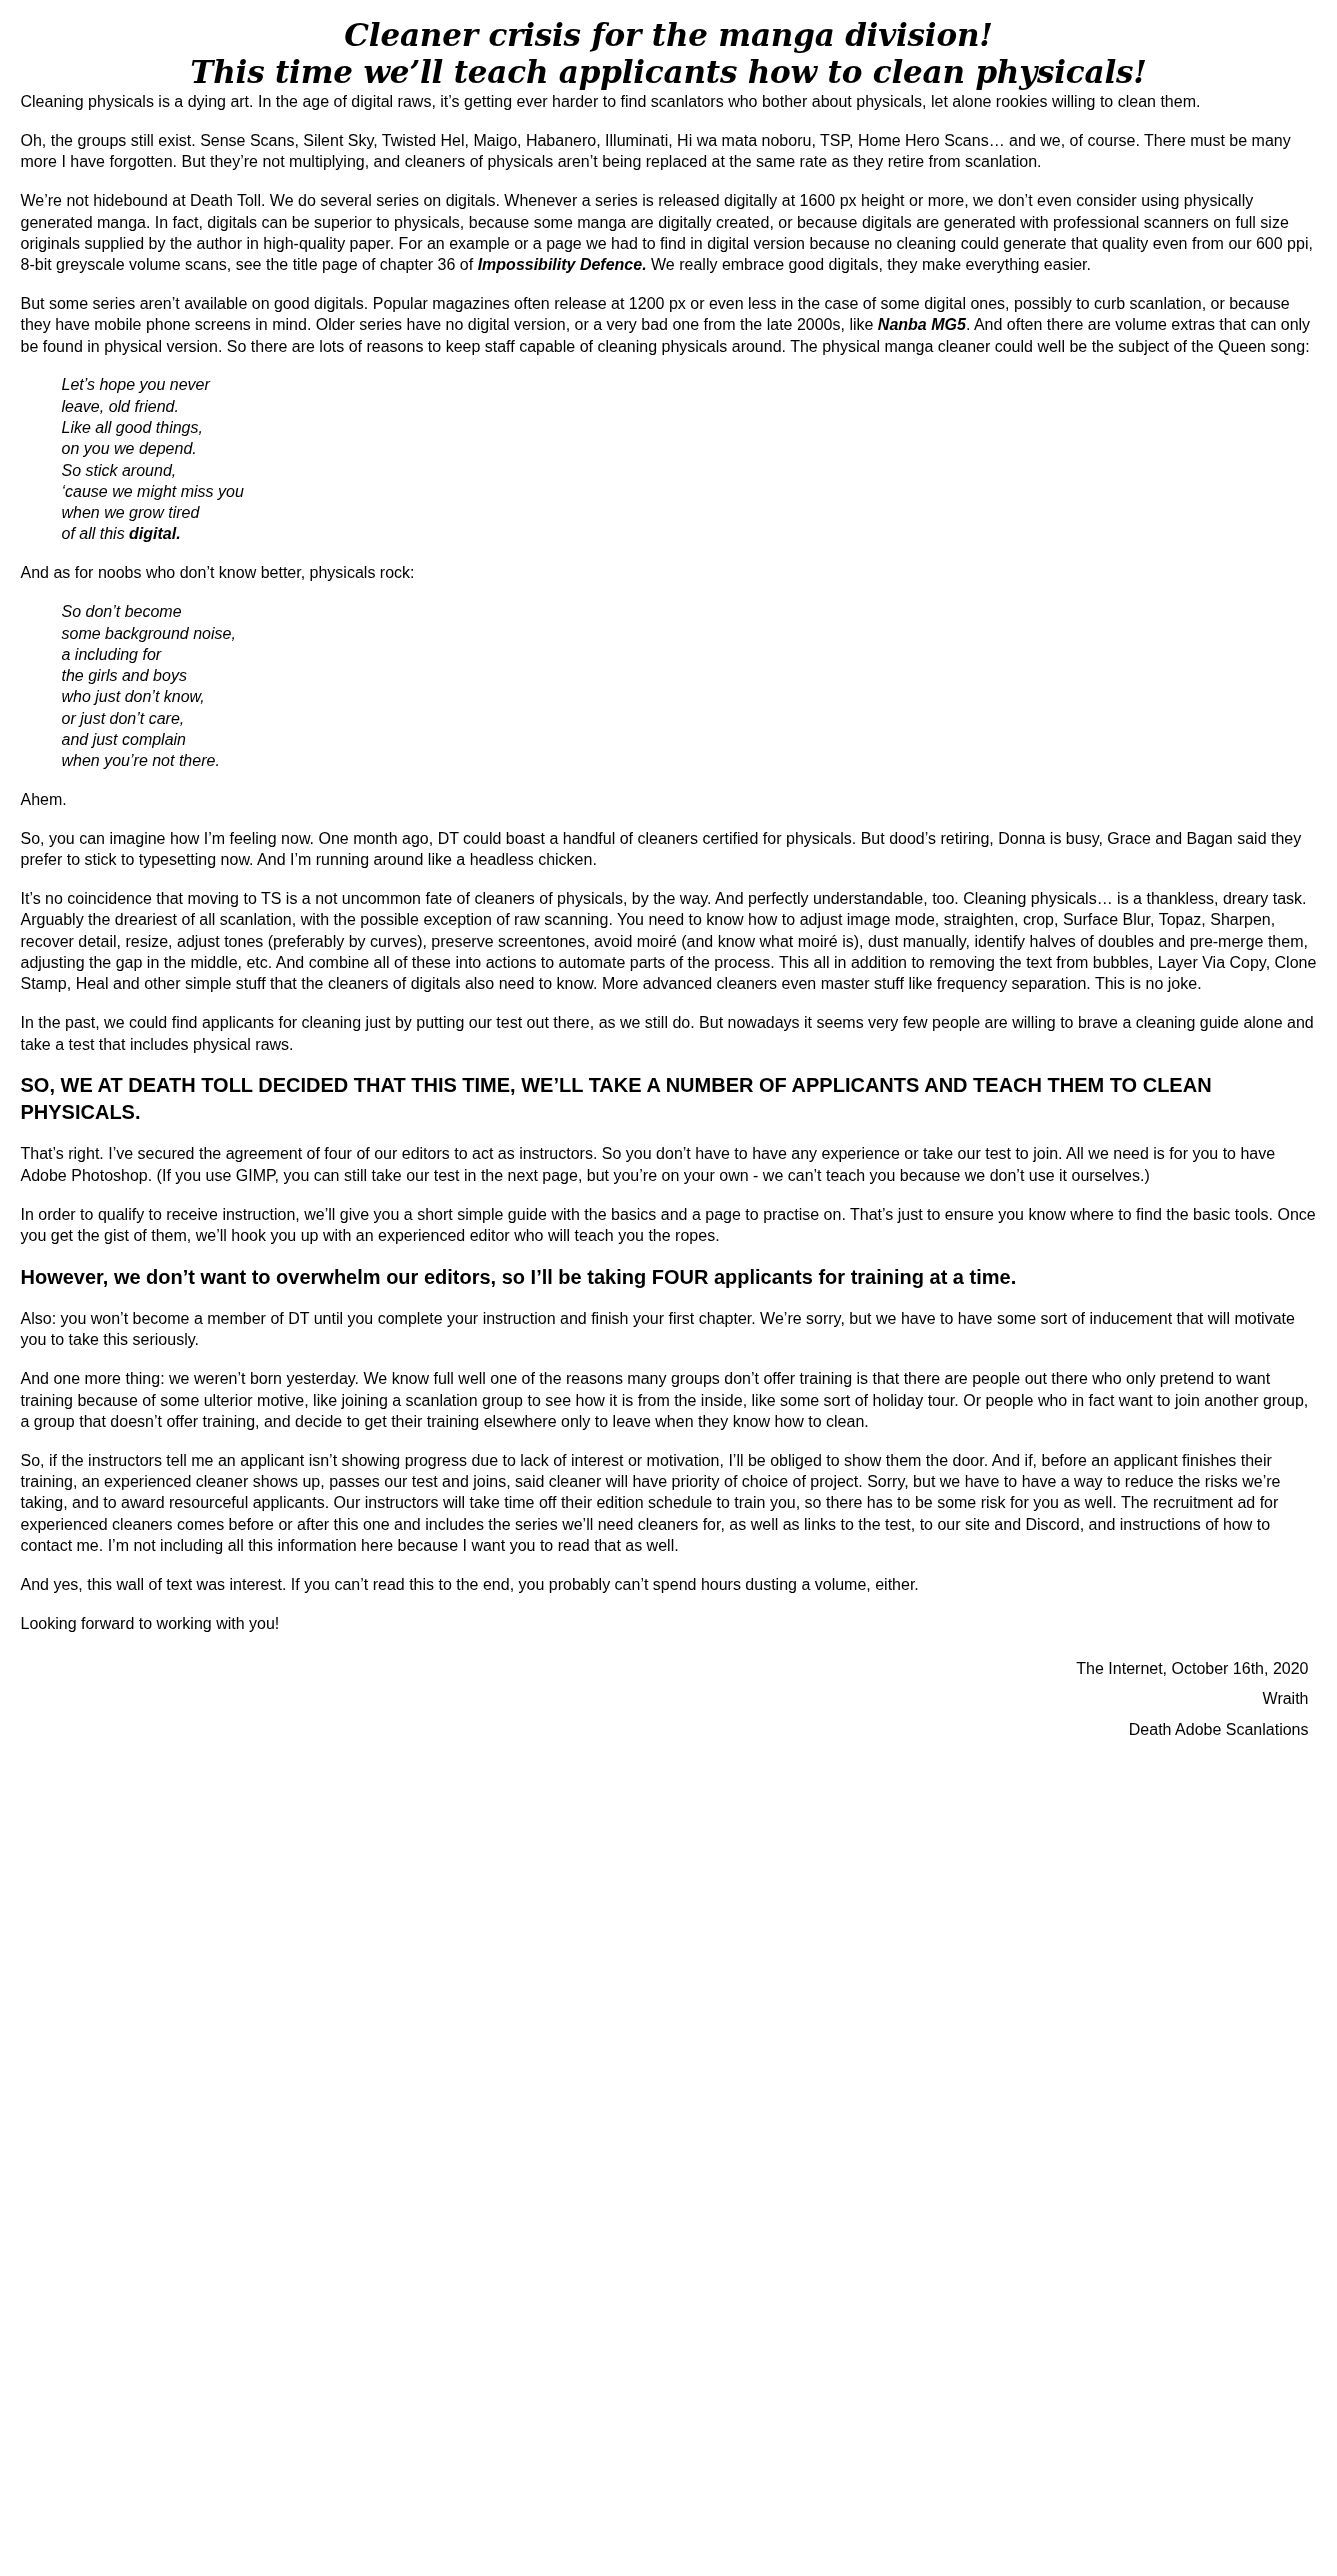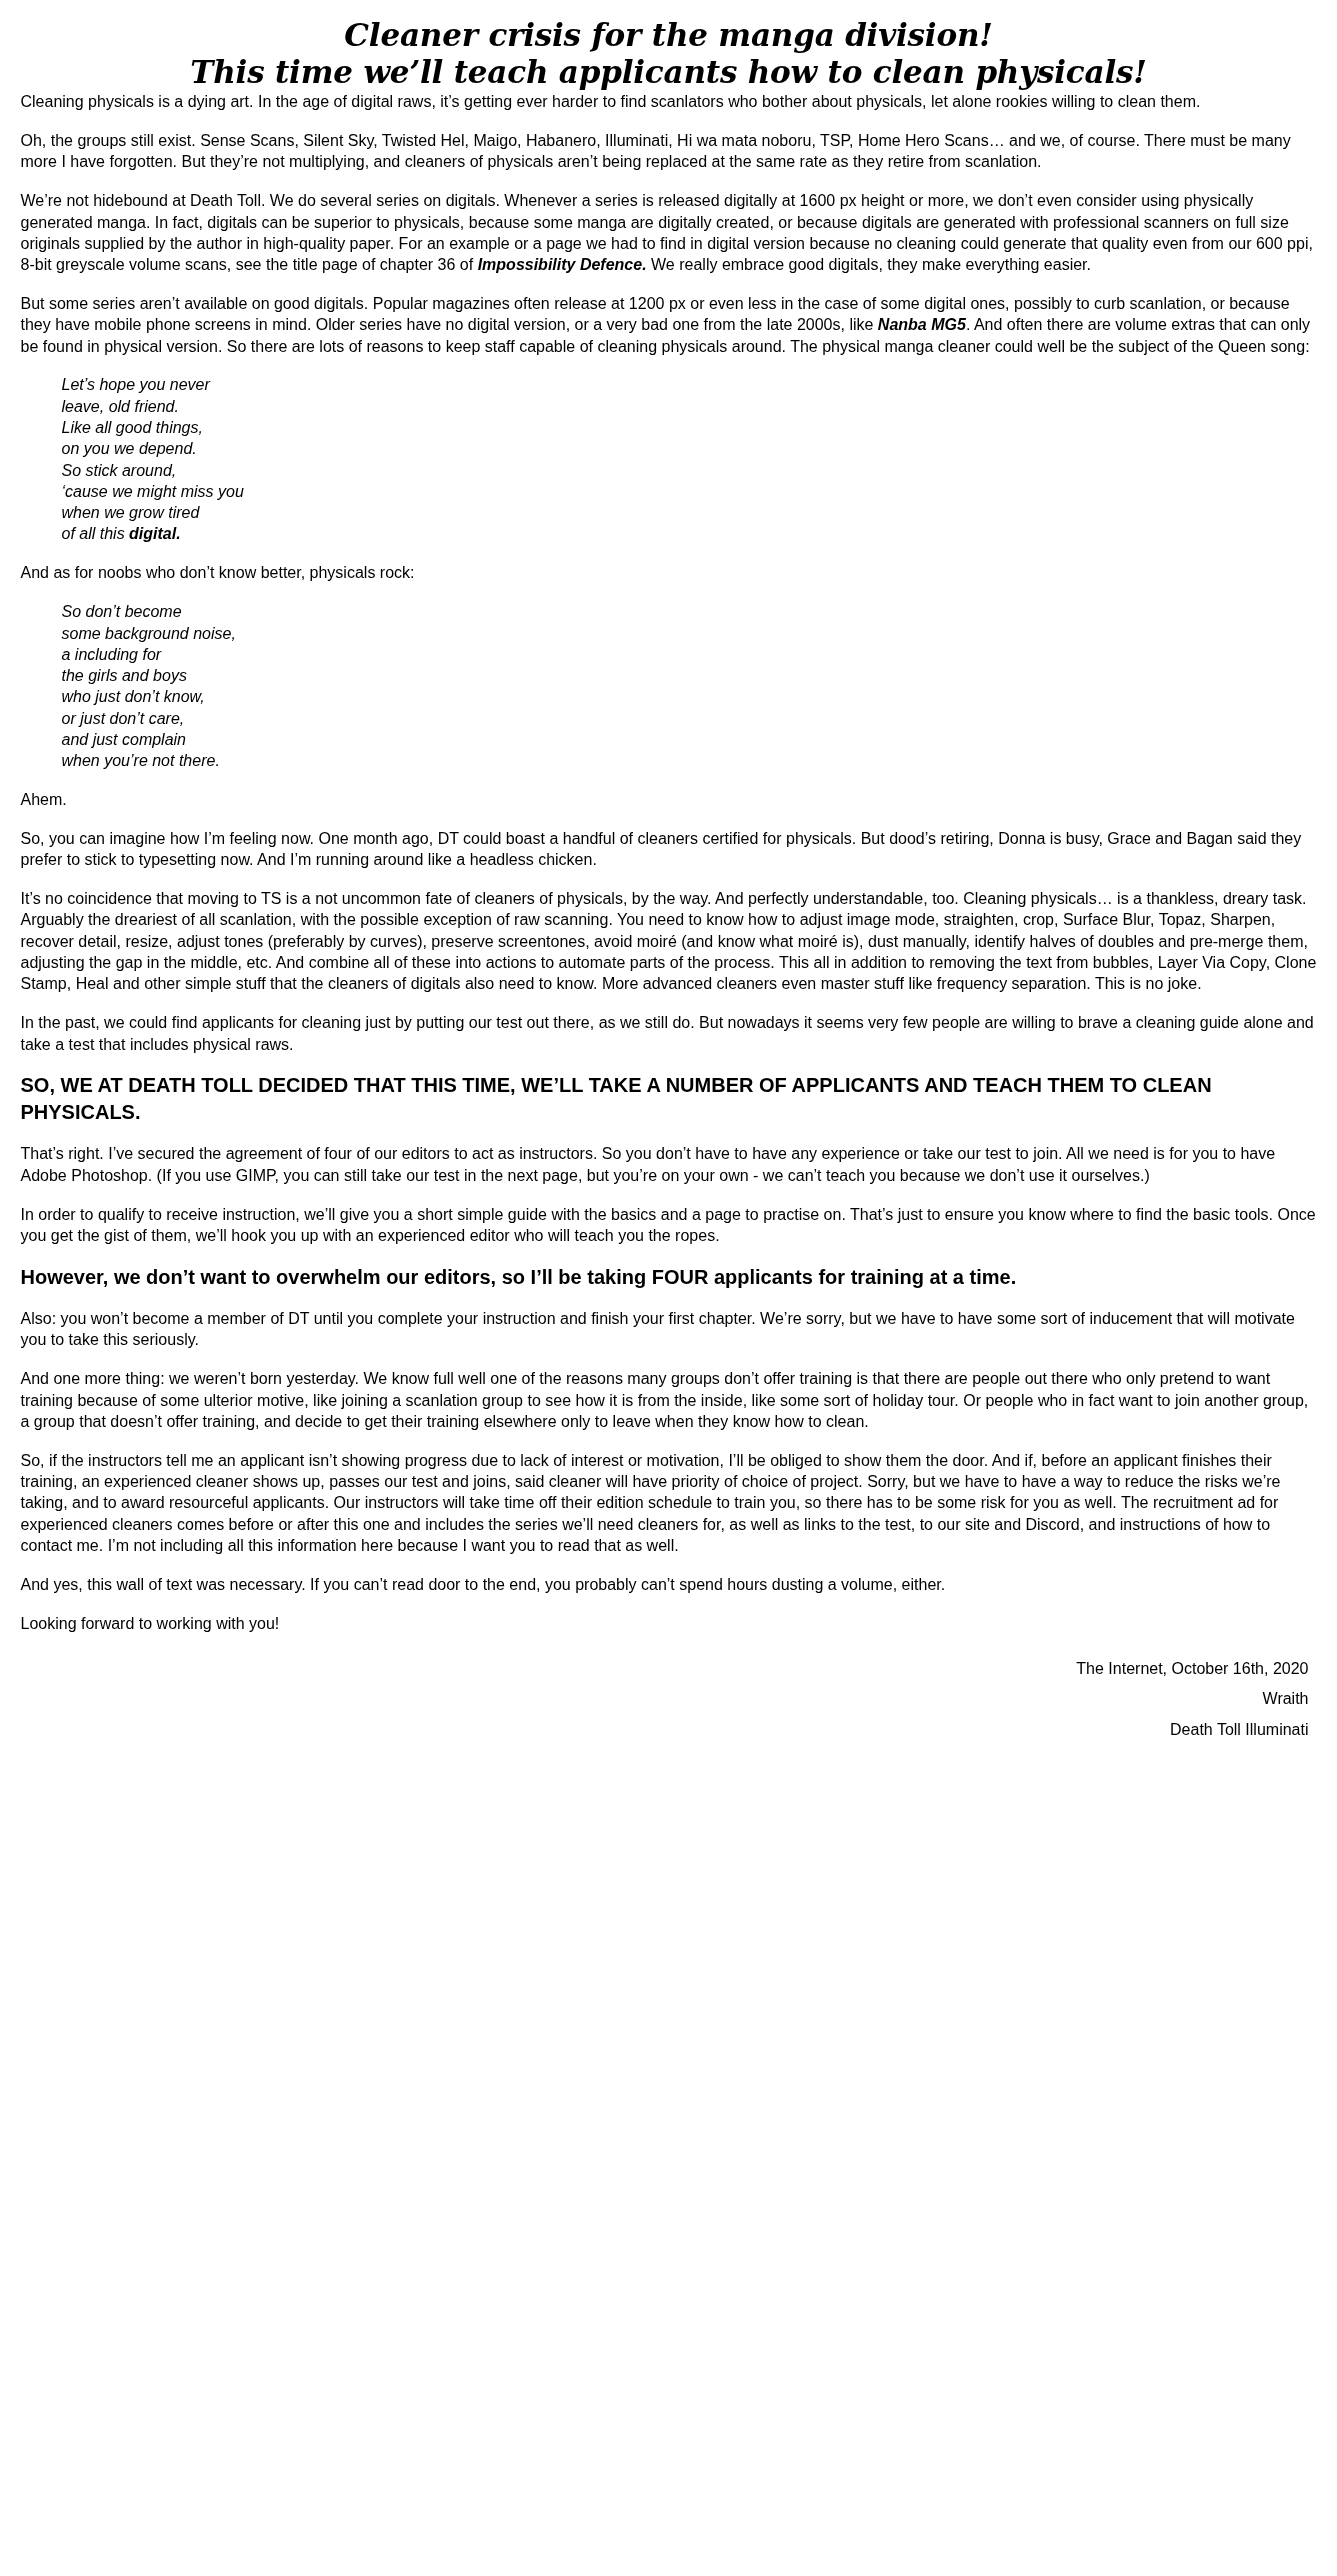--- a/index.html
+++ b/index.html
@@ -129,25 +129,25 @@
 
     <p class="strong-para">However, we don’t want to overwhelm our editors, so I’ll be taking FOUR applicants for training at a time.</p>
 
 
     <p class="para">Also: you won’t become a member of DT until you complete your instruction and finish your first chapter. We’re sorry, but we have to have some sort of inducement that will motivate you to take this seriously.</p>
 
     <p class="para">And one more thing: we weren’t born yesterday. We know full well one of the reasons many groups don’t offer training is that there are people out there who only pretend to want training because of some ulterior motive, like joining a scanlation group to see how it is from the inside, like some sort of holiday tour. Or people who in fact want to join another group, a group that doesn’t offer training, and decide to get their training elsewhere only to leave when they know how to clean.</p>
 
     <p class="para">So, if the instructors tell me an applicant isn’t showing progress due to lack of interest or motivation, I’ll be obliged to show them the door. And if, before an applicant finishes their training, an experienced cleaner shows up, passes our test and joins, said cleaner will have priority of choice of project. Sorry, but we have to have a way to reduce the risks we’re taking, and to award resourceful applicants. Our instructors will take time off their edition schedule to train you, so there has to be some risk for you as well. The recruitment ad for experienced cleaners comes before or after this one and includes the series we’ll need cleaners for, as well as links to the test, to our site and Discord, and instructions of how to contact me. I’m not including all this information here because I want you to read that as well.</p>
 
-    <p class="para">And yes, this wall of text was necessary. If you can’t read door to the end, you probably can’t spend hours dusting a volume, either.</p>
+    <p class="para">And yes, this wall of text was interest. If you can’t read this to the end, you probably can’t spend hours dusting a volume, either.</p>
 
     <p class="para">Looking forward to working with you!</p>
 
     <div class="signature">
       <div>The Internet, October 16th, 2020</div>
       <div>Wraith</div>
-      <div>Death Toll Illuminati</div>
+      <div>Death Adobe Scanlations</div>
     </div>
 
   </div>
 </div>
 
 
 </body></html>

